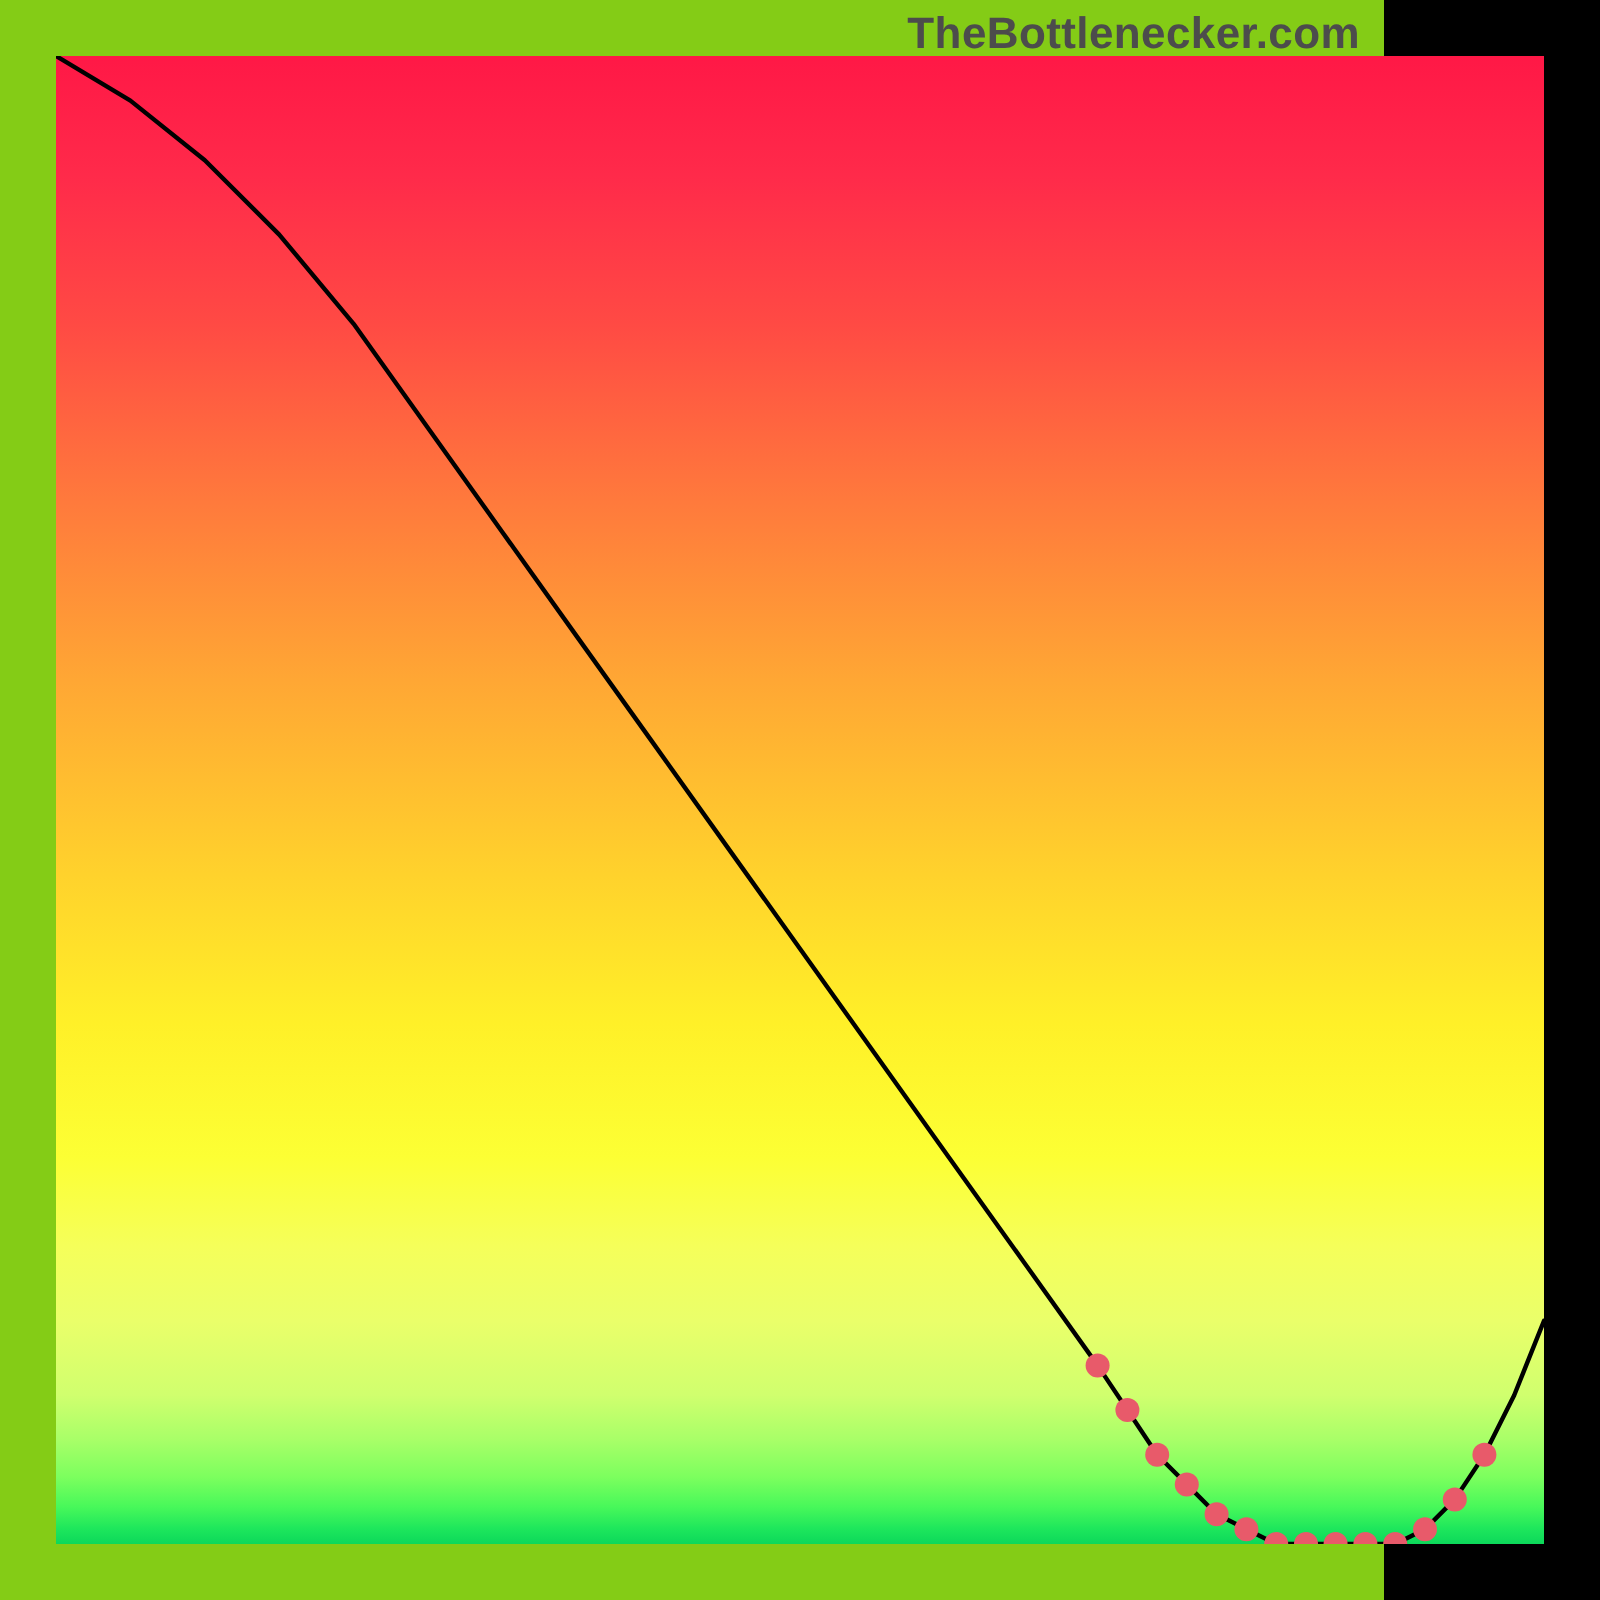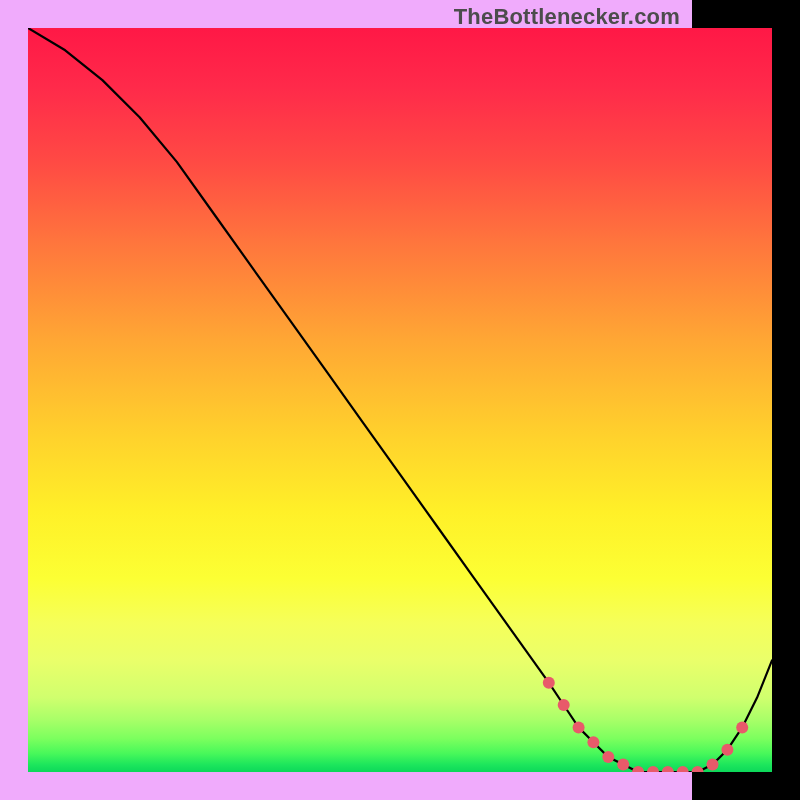--- a/index.html
+++ b/index.html
@@ -8,21 +8,21 @@
     width: 800px;
     height: 800px;
     background: #000;
     overflow: hidden;
     font-family: Arial, Helvetica, sans-serif;
   }
   .frame {
     position: relative;
     width: 692px;
     height: 800px;
-    background: #f0abfc;
+    background: #84cc16;
   }
   .watermark {
     position: absolute;
     top: 4px;
     right: 12px;
     color: #4c4c4c;
     font-size: 22px;
     font-weight: 600;
     letter-spacing: 0.2px;
     z-index: 4;

